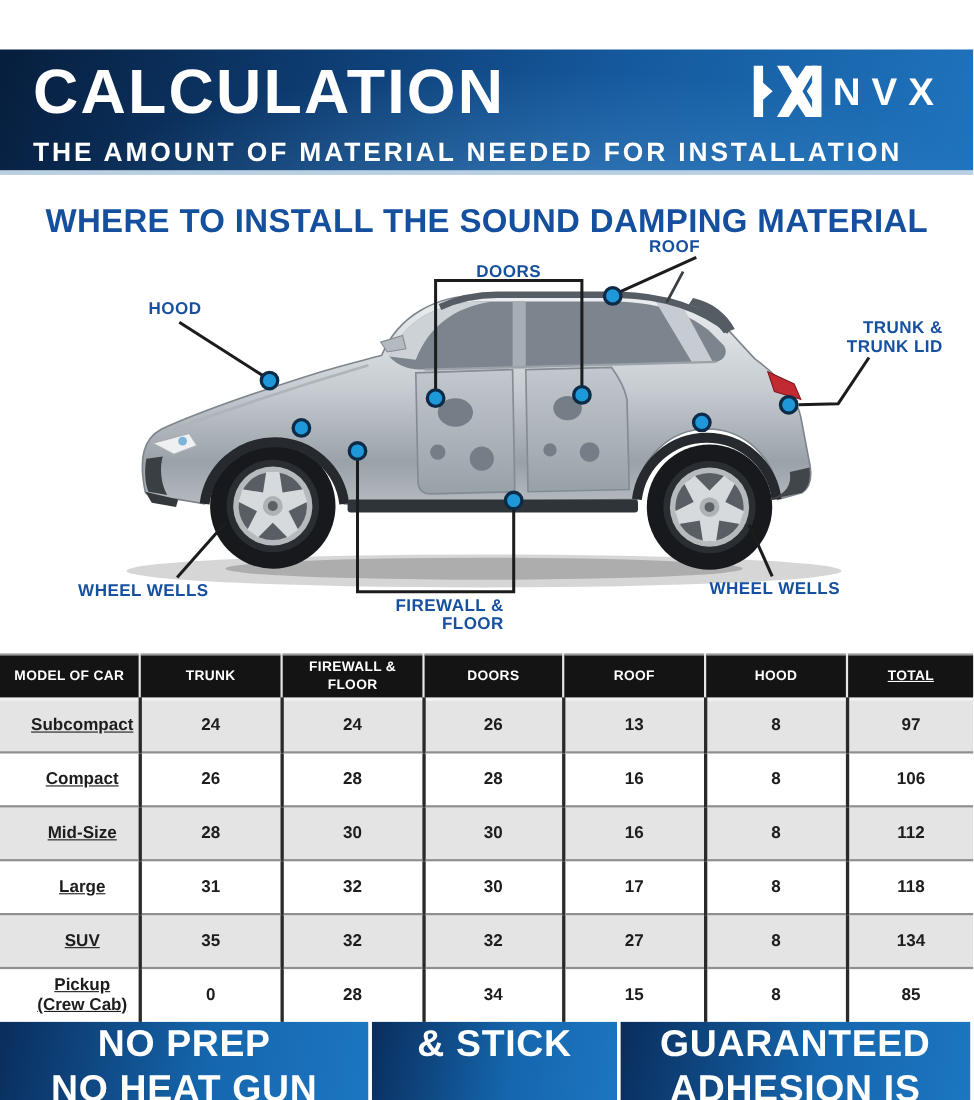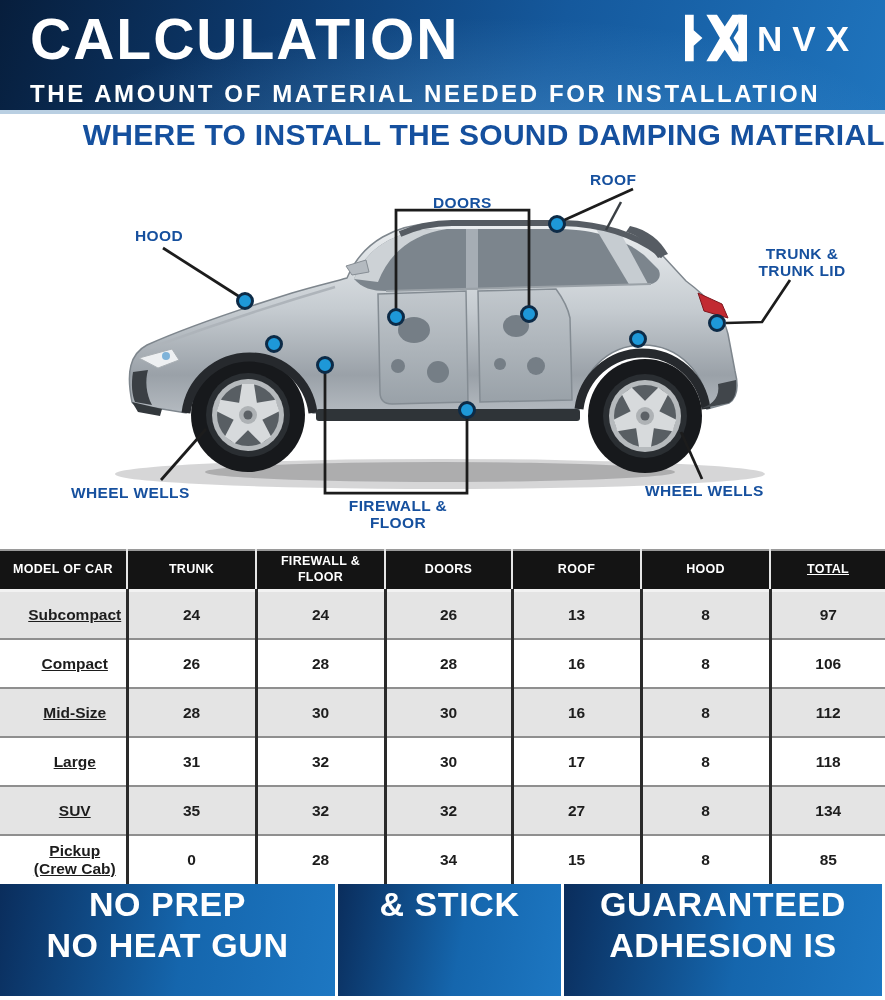--- a/index.html
+++ b/index.html
@@ -4,51 +4,52 @@
 <style>
   * { box-sizing: border-box; margin: 0; padding: 0; }
   body { background:#fff; font-family:"Liberation Sans", sans-serif; }
   .poster { position:relative; width:885px; height:1000px; background:#fff; overflow:hidden; }
 
   
   .hdr {
     position:relative; height:114px;
     background:linear-gradient(108deg,#071e3c 0%,#0d3a6e 30%,#15599d 62%,#1f74bd 100%);
     border-bottom:4px solid #b9cfe2;
+    margin-top:45px;
   }
   .hdr::after{
     content:""; position:absolute; inset:0;
     background:radial-gradient(ellipse at 55% 130%, rgba(120,190,240,.30), transparent 62%);
     pointer-events:none;
   }
   .hdr-title{
     position:absolute; left:30px; top:6px; color:#fff;
     font-size:57px; font-weight:bold; letter-spacing:2px; z-index:2;
   }
   .hdr-sub{
     position:absolute; left:30px; top:80px; color:#fff;
     font-size:24px; font-weight:bold; letter-spacing:2.6px; z-index:2; white-space:nowrap;
   }
   .logo{ position:absolute; right:26px; top:12px; display:flex; align-items:center; gap:10px; z-index:2; }
   .logo-text{ color:#fff; font-size:35px; font-weight:bold; letter-spacing:10px; line-height:1; }
 
   
   .sect-title{
-    height:52px; padding-top:4px; text-align:right;
+    height:52px; padding-top:26px; text-align:center;
     color:#15509e; font-size:30px; font-weight:bold; letter-spacing:.3px;
   }
 
   
   .diagram{ position:relative; height:383px; }
   .diagram svg.car-svg{ position:absolute; left:0; top:0; width:885px; height:383px; }
   .callout-label{
     position:absolute; color:#16509e; font-weight:bold;
     font-size:15.5px; letter-spacing:.4px; white-space:nowrap; line-height:1.1;
   }
-  .callout-label.center{ text-align:center; white-space:normal; }
+  .callout-label.center{ text-align:right; white-space:normal; }
   .lbl-roof{ left:590px; top:5px; }
   .lbl-doors{ left:433px; top:28px; }
   .lbl-hood{ left:135px; top:61px; }
   .lbl-trunk{ left:747px; top:79px; width:110px; }
   .lbl-ww-l{ left:71px; top:318px; }
   .lbl-ww-r{ left:645px; top:316px; }
   .lbl-fire{ left:338px; top:331px; width:120px; }
 
   
   table.mat{ border-collapse:collapse; table-layout:fixed; width:885px; height:335px; border-top:2px solid #9a9a9a; }

